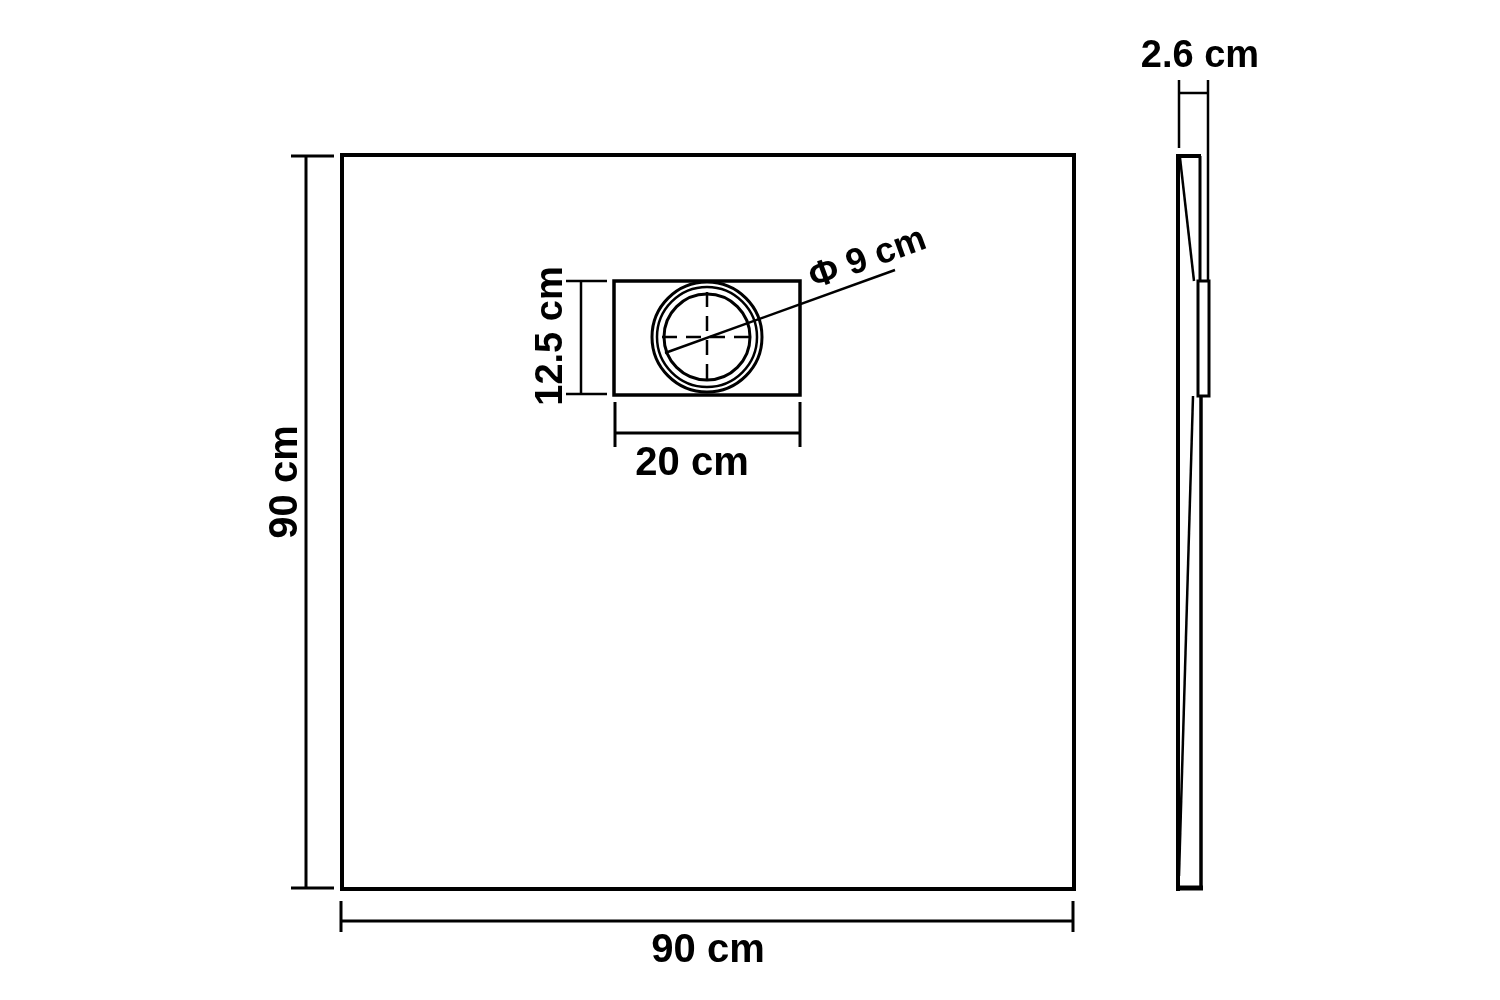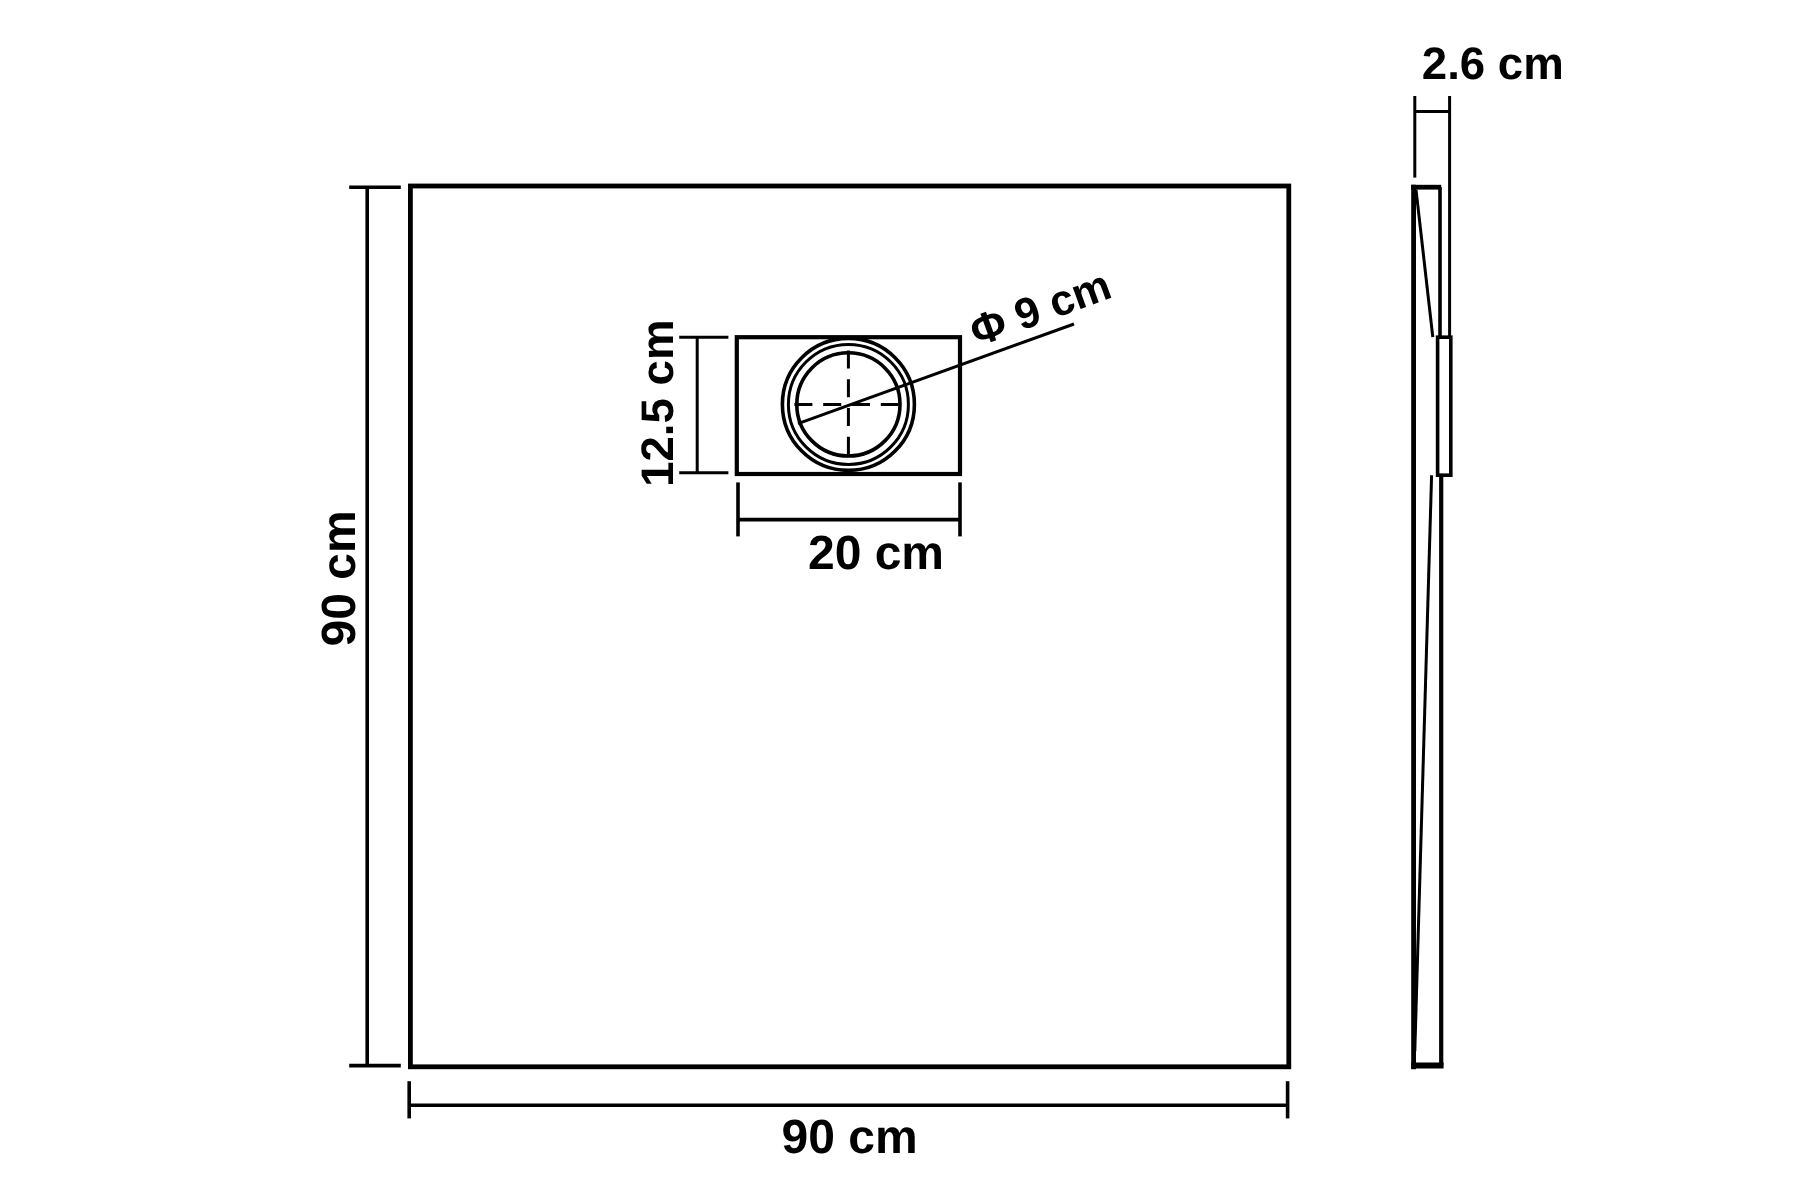--- a/index.html
+++ b/index.html
@@ -95,21 +95,21 @@
       <line x1="1201" y1="396" x2="1201" y2="888" stroke="#000000" stroke-width="3.5"></line>
       <line x1="1180" y1="158" x2="1194" y2="281" stroke="#000000" stroke-width="2.5"></line>
       <line x1="1193" y1="396" x2="1179" y2="876" stroke="#000000" stroke-width="2.5"></line>
     </g>
   </svg>
 
   <div class="dim-label size-40 rot-90" style="left:283px; top:482px;">90 cm</div>
 
   <div class="dim-label size-40" style="left:708px; top:948px;">90 cm</div>
 
-  <div class="dim-label size-38" style="left:1244px; top:54px;">2.6 cm</div>
+  <div class="dim-label size-38" style="left:1200px; top:54px;">2.6 cm</div>
 
   <div class="dim-label size-38 rot-90" style="left:549px; top:336px;">12.5 cm</div>
 
-  <div class="dim-label size-40" style="left:730px; top:461px;">20 cm</div>
+  <div class="dim-label size-40" style="left:692px; top:461px;">20 cm</div>
 
   <div class="dim-label size-36 rot-20" style="left:867px; top:257px;">Φ 9 cm</div>
 
 </div>
 
 </body></html>

